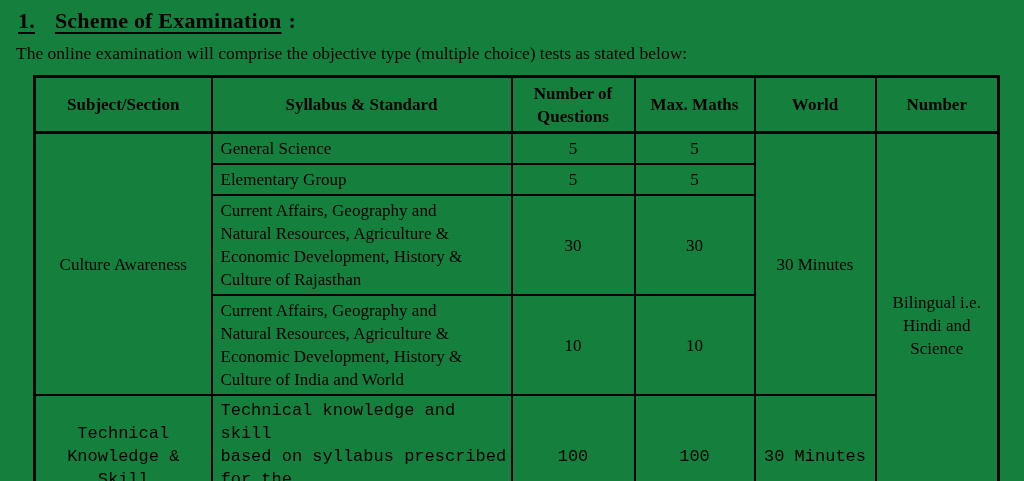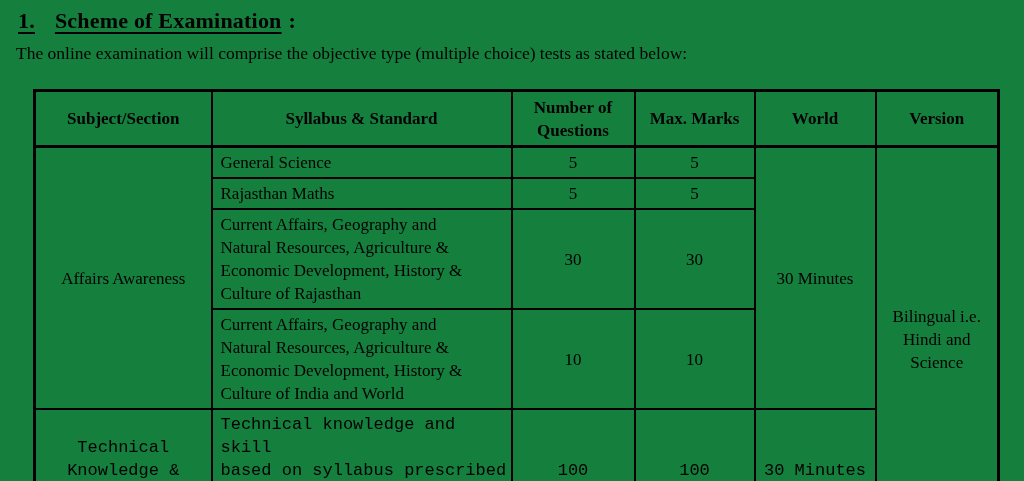--- a/index.html
+++ b/index.html
@@ -30,21 +30,21 @@
   }
   .heading .htitle {
     text-decoration: underline;
     text-decoration-thickness: 2px;
     text-underline-offset: 4px;
   }
   .heading .hsuffix {
     margin-left: 7px;
   }
   .intro {
-    margin: 9px 0 25px 16px;
+    margin: 9px 0 11px 16px;
     font-size: 17.5px;
     line-height: 21px;
   }
   table.exam-table {
     margin-left: 33px;
     width: 964px;
     border-collapse: collapse;
     table-layout: fixed;
     border: 3px solid #000;
     font-size: 17px;
@@ -98,38 +98,38 @@
       <col style="width:120px">
       <col style="width:121px">
       <col style="width:123px">
     </colgroup>
     <thead>
       <tr class="h-head">
         <th>Subject/Section</th>
         <th>Syllabus &amp; Standard</th>
         <th class="preline">Number of
 Questions</th>
-        <th>Max. Marks</th>
+        <th>Max. Maths</th>
         <th>World</th>
-        <th>Version</th>
+        <th>Number</th>
       </tr>
     </thead>
     <tbody>
       <tr class="h-sm">
-        <td rowspan="4">Affairs Awareness</td>
+        <td rowspan="4">Culture Awareness</td>
         <td class="left">General Science</td>
         <td>5</td>
         <td>5</td>
         <td rowspan="4">30 Minutes</td>
         <td rowspan="5" class="preline">Bilingual i.e.
 Hindi and
 Science</td>
       </tr>
       <tr class="h-sm">
-        <td class="left">Rajasthan Maths</td>
+        <td class="left">Elementary Group</td>
         <td>5</td>
         <td>5</td>
       </tr>
       <tr class="h-raj">
         <td class="left preline">Current Affairs, Geography and
 Natural Resources, Agriculture &amp;
 Economic Development, History &amp;
 Culture of Rajasthan</td>
         <td>30</td>
         <td>30</td>

